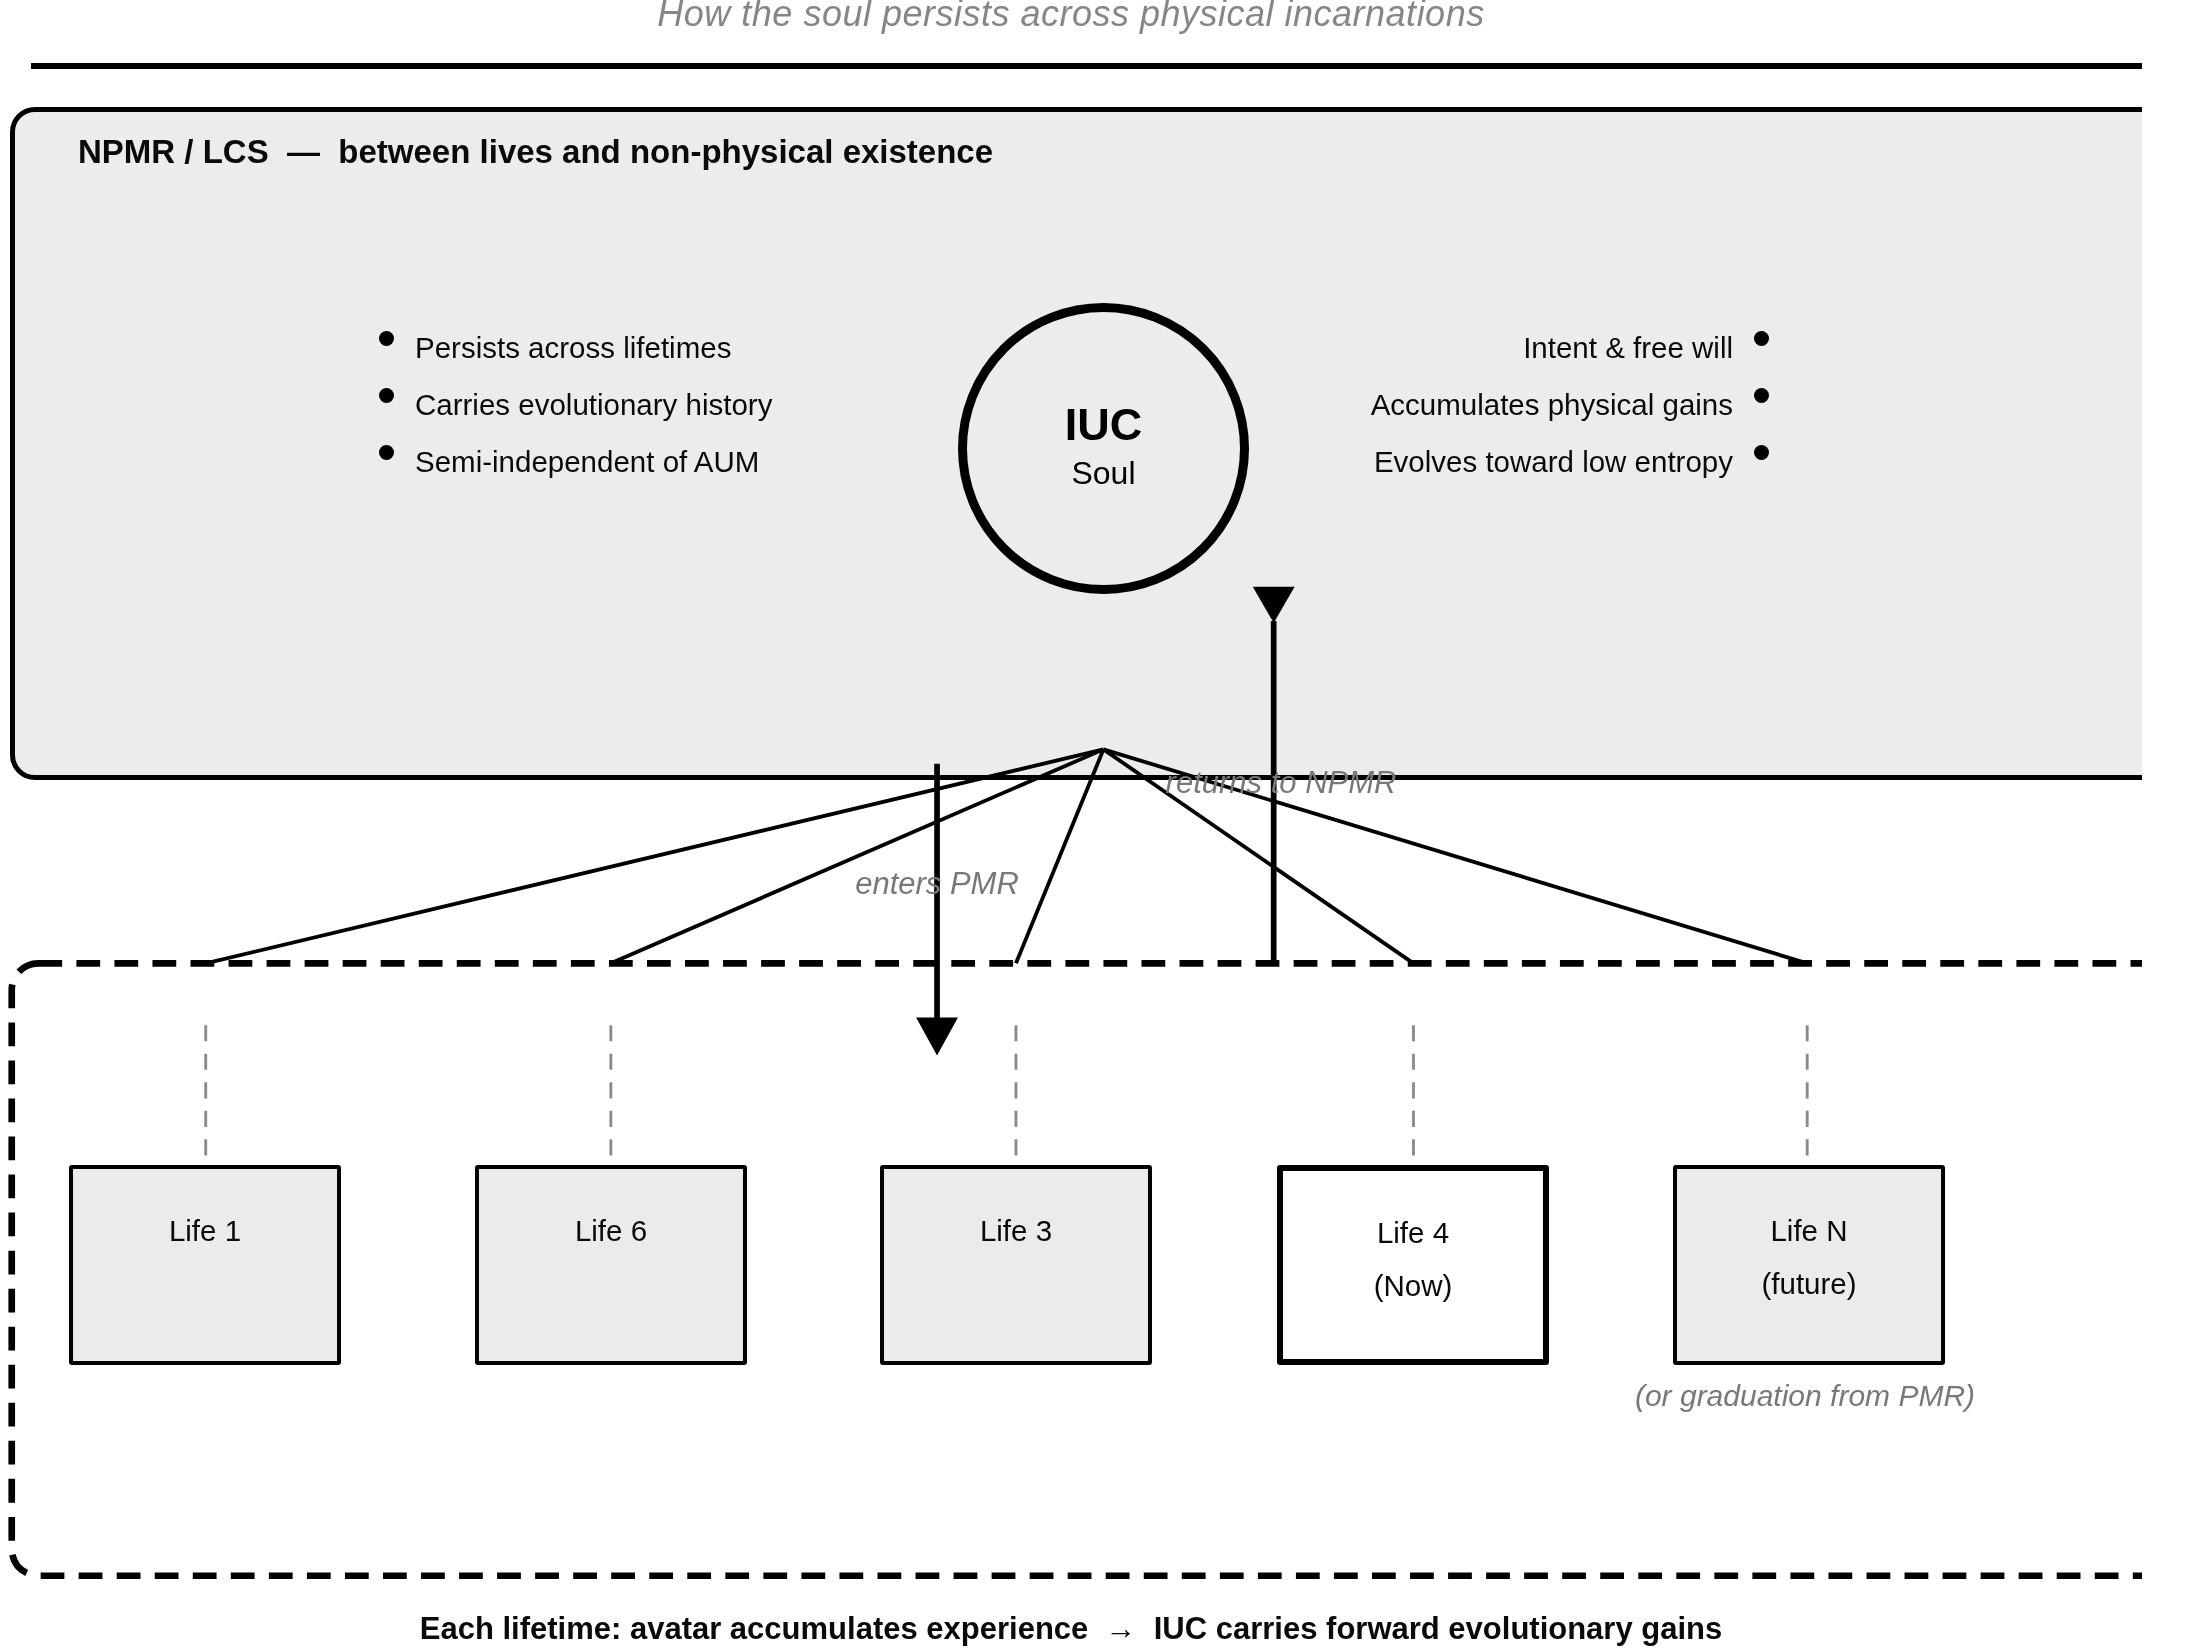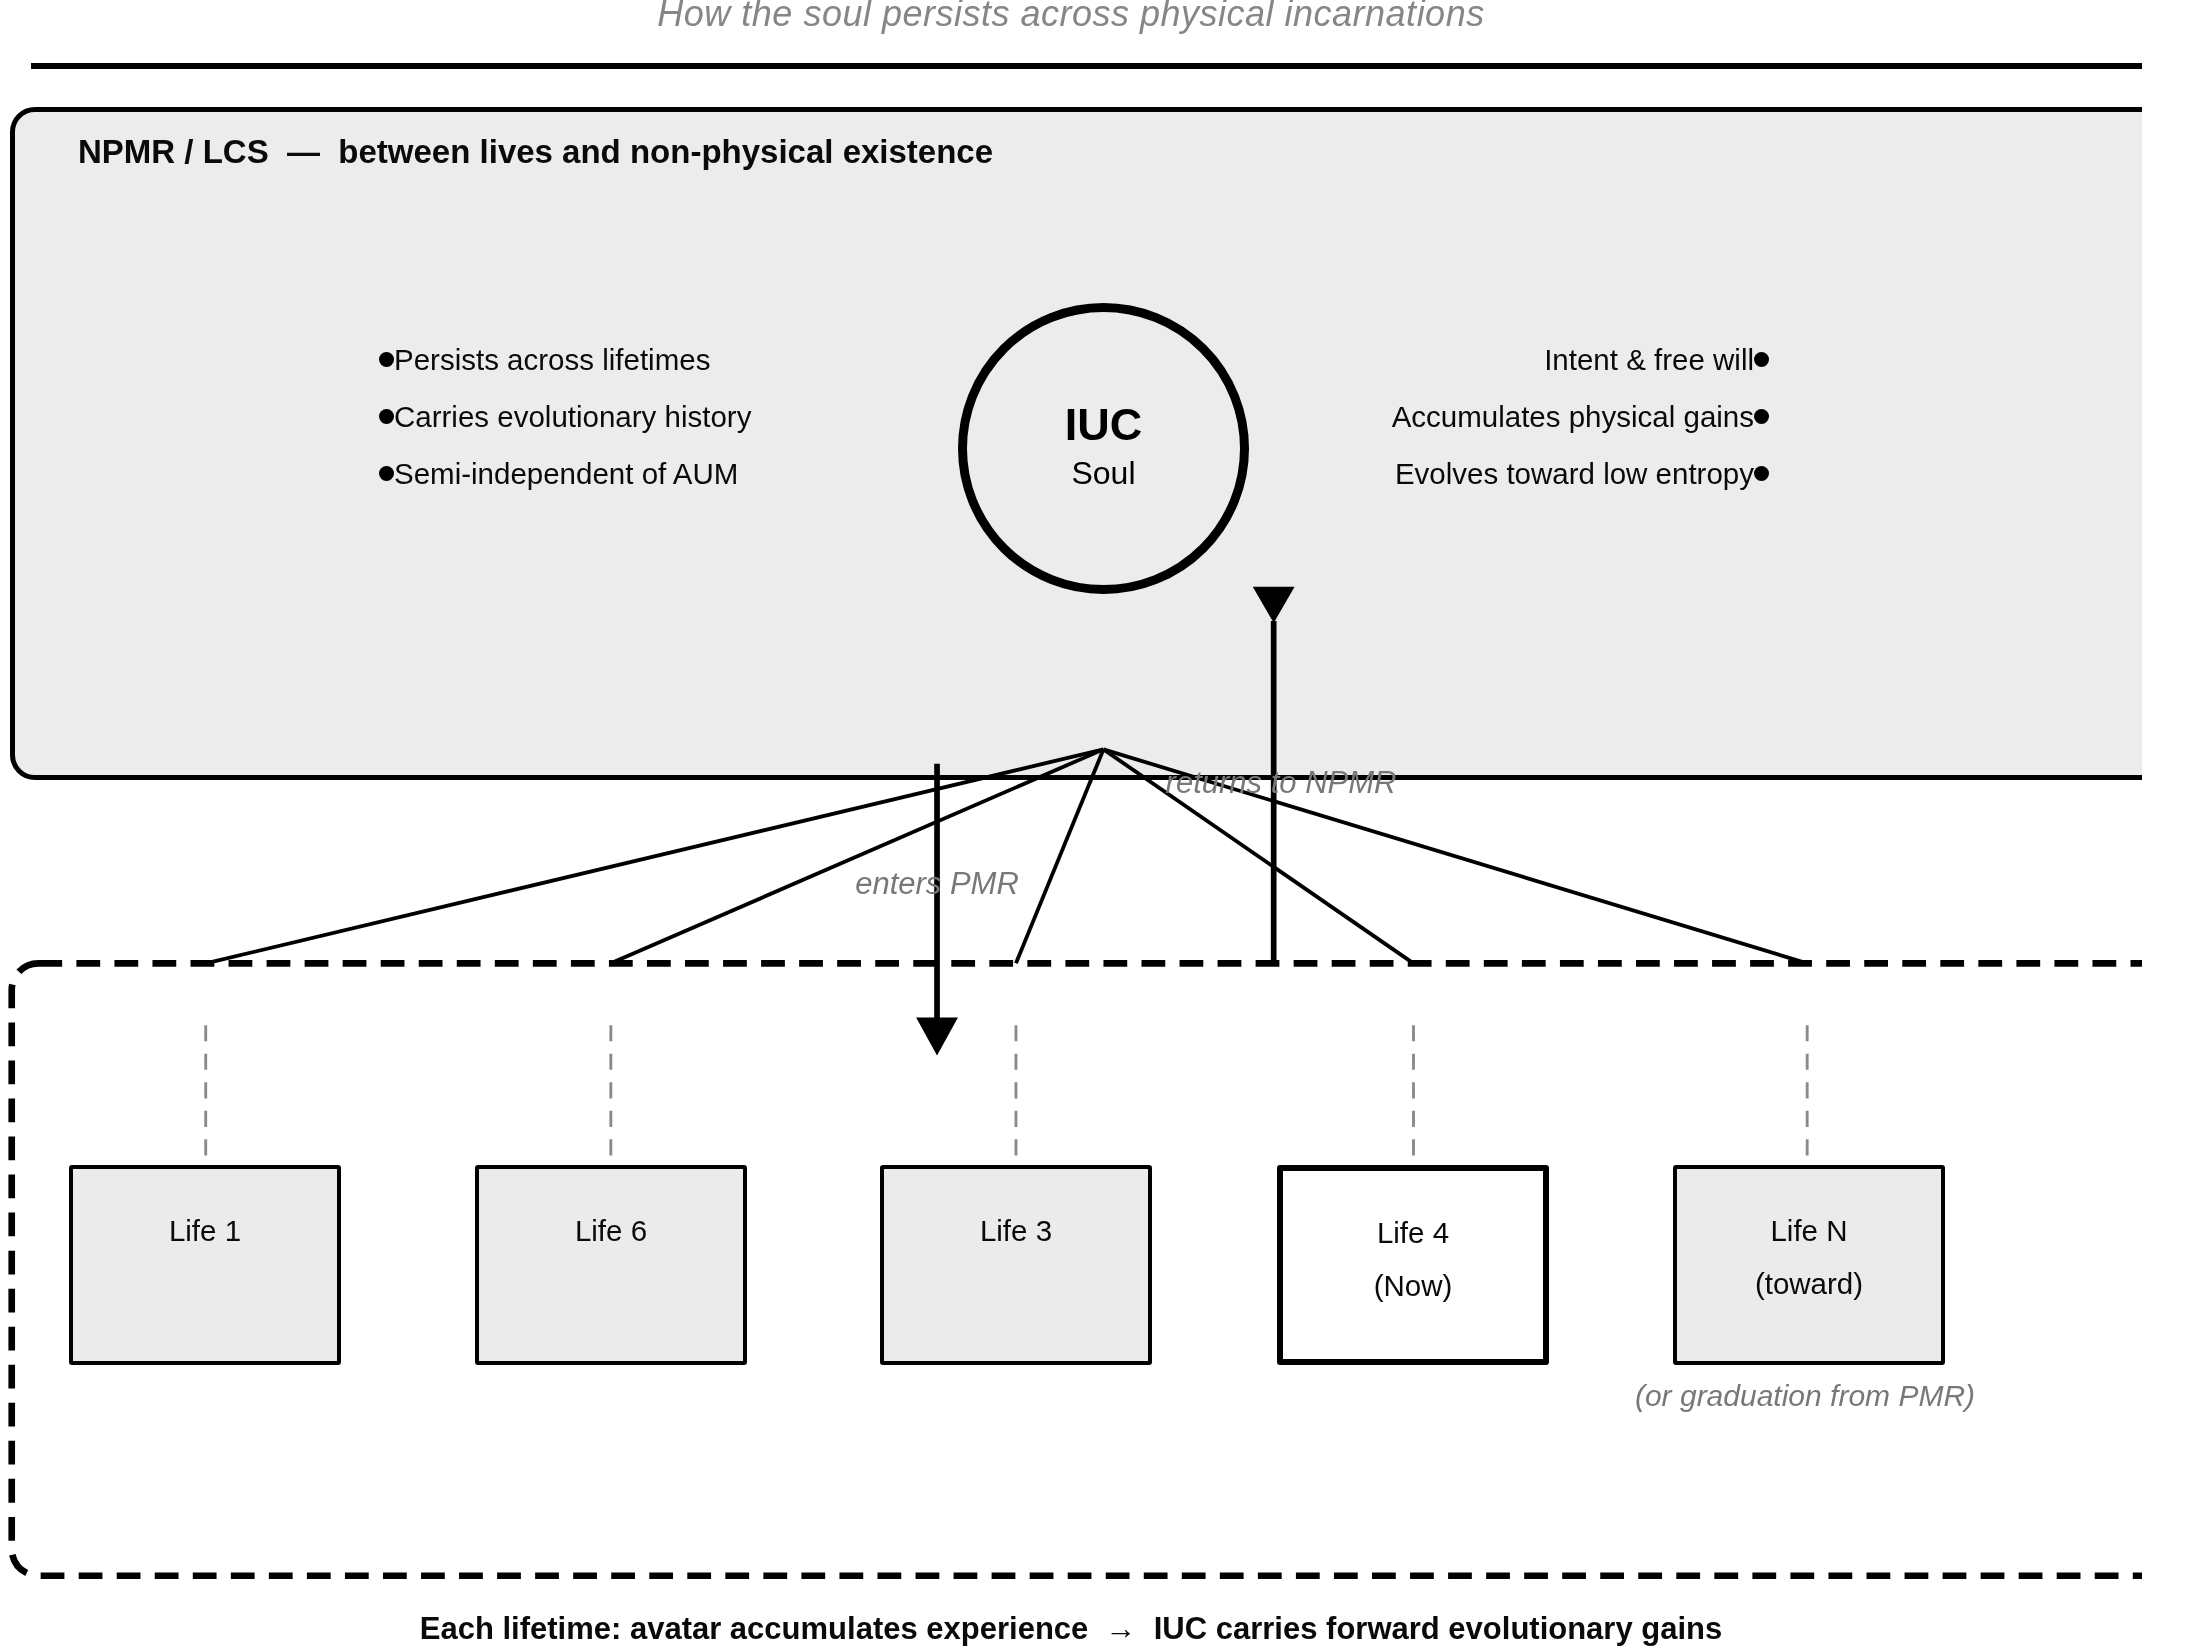--- a/index.html
+++ b/index.html
@@ -26,21 +26,21 @@
     border:5.7px solid #000;border-radius:25px;
   }
   .npmr-header{
     left:78px;top:133px;
     font-size:33px;font-weight:bold;color:#0a0a0a;
   }
   .bullets{top:331px;display:flex;flex-direction:column;}
   .bullets-left{left:379px;}
   .bullets-right{right:373px;align-items:flex-end;}
   .bullet-row{
-    height:57px;display:flex;align-items:center;
+    height:57px;display:flex;gap:21px;
     font-size:29.5px;color:#0a0a0a;white-space:nowrap;
   }
   .dot{
     width:15px;height:15px;border-radius:50%;
     background:#000;flex:0 0 auto;
   }
   .iuc-circle{
     left:958px;top:303px;width:291px;height:291px;
     box-sizing:border-box;
     border:9.5px solid #000;border-radius:50%;
@@ -174,21 +174,21 @@
   <div class="abs life-box" style="left:880px">
     <div class="life-line1">Life 3</div>
 
   </div>
   <div class="abs life-box current" style="left:1277px">
     <div class="life-line1">Life 4</div>
     <div class="life-line2">(Now)</div>
   </div>
   <div class="abs life-box" style="left:1673px">
     <div class="life-line1">Life N</div>
-    <div class="life-line2">(toward)</div>
+    <div class="life-line2">(future)</div>
   </div>
 
   <div class="abs grad-note">(or graduation from PMR)</div>
 
   <div class="abs caption">Each lifetime: avatar accumulates experience&nbsp;&nbsp;→&nbsp;&nbsp;IUC carries forward evolutionary gains</div>
 
 </div>
 
 
 </body></html>

